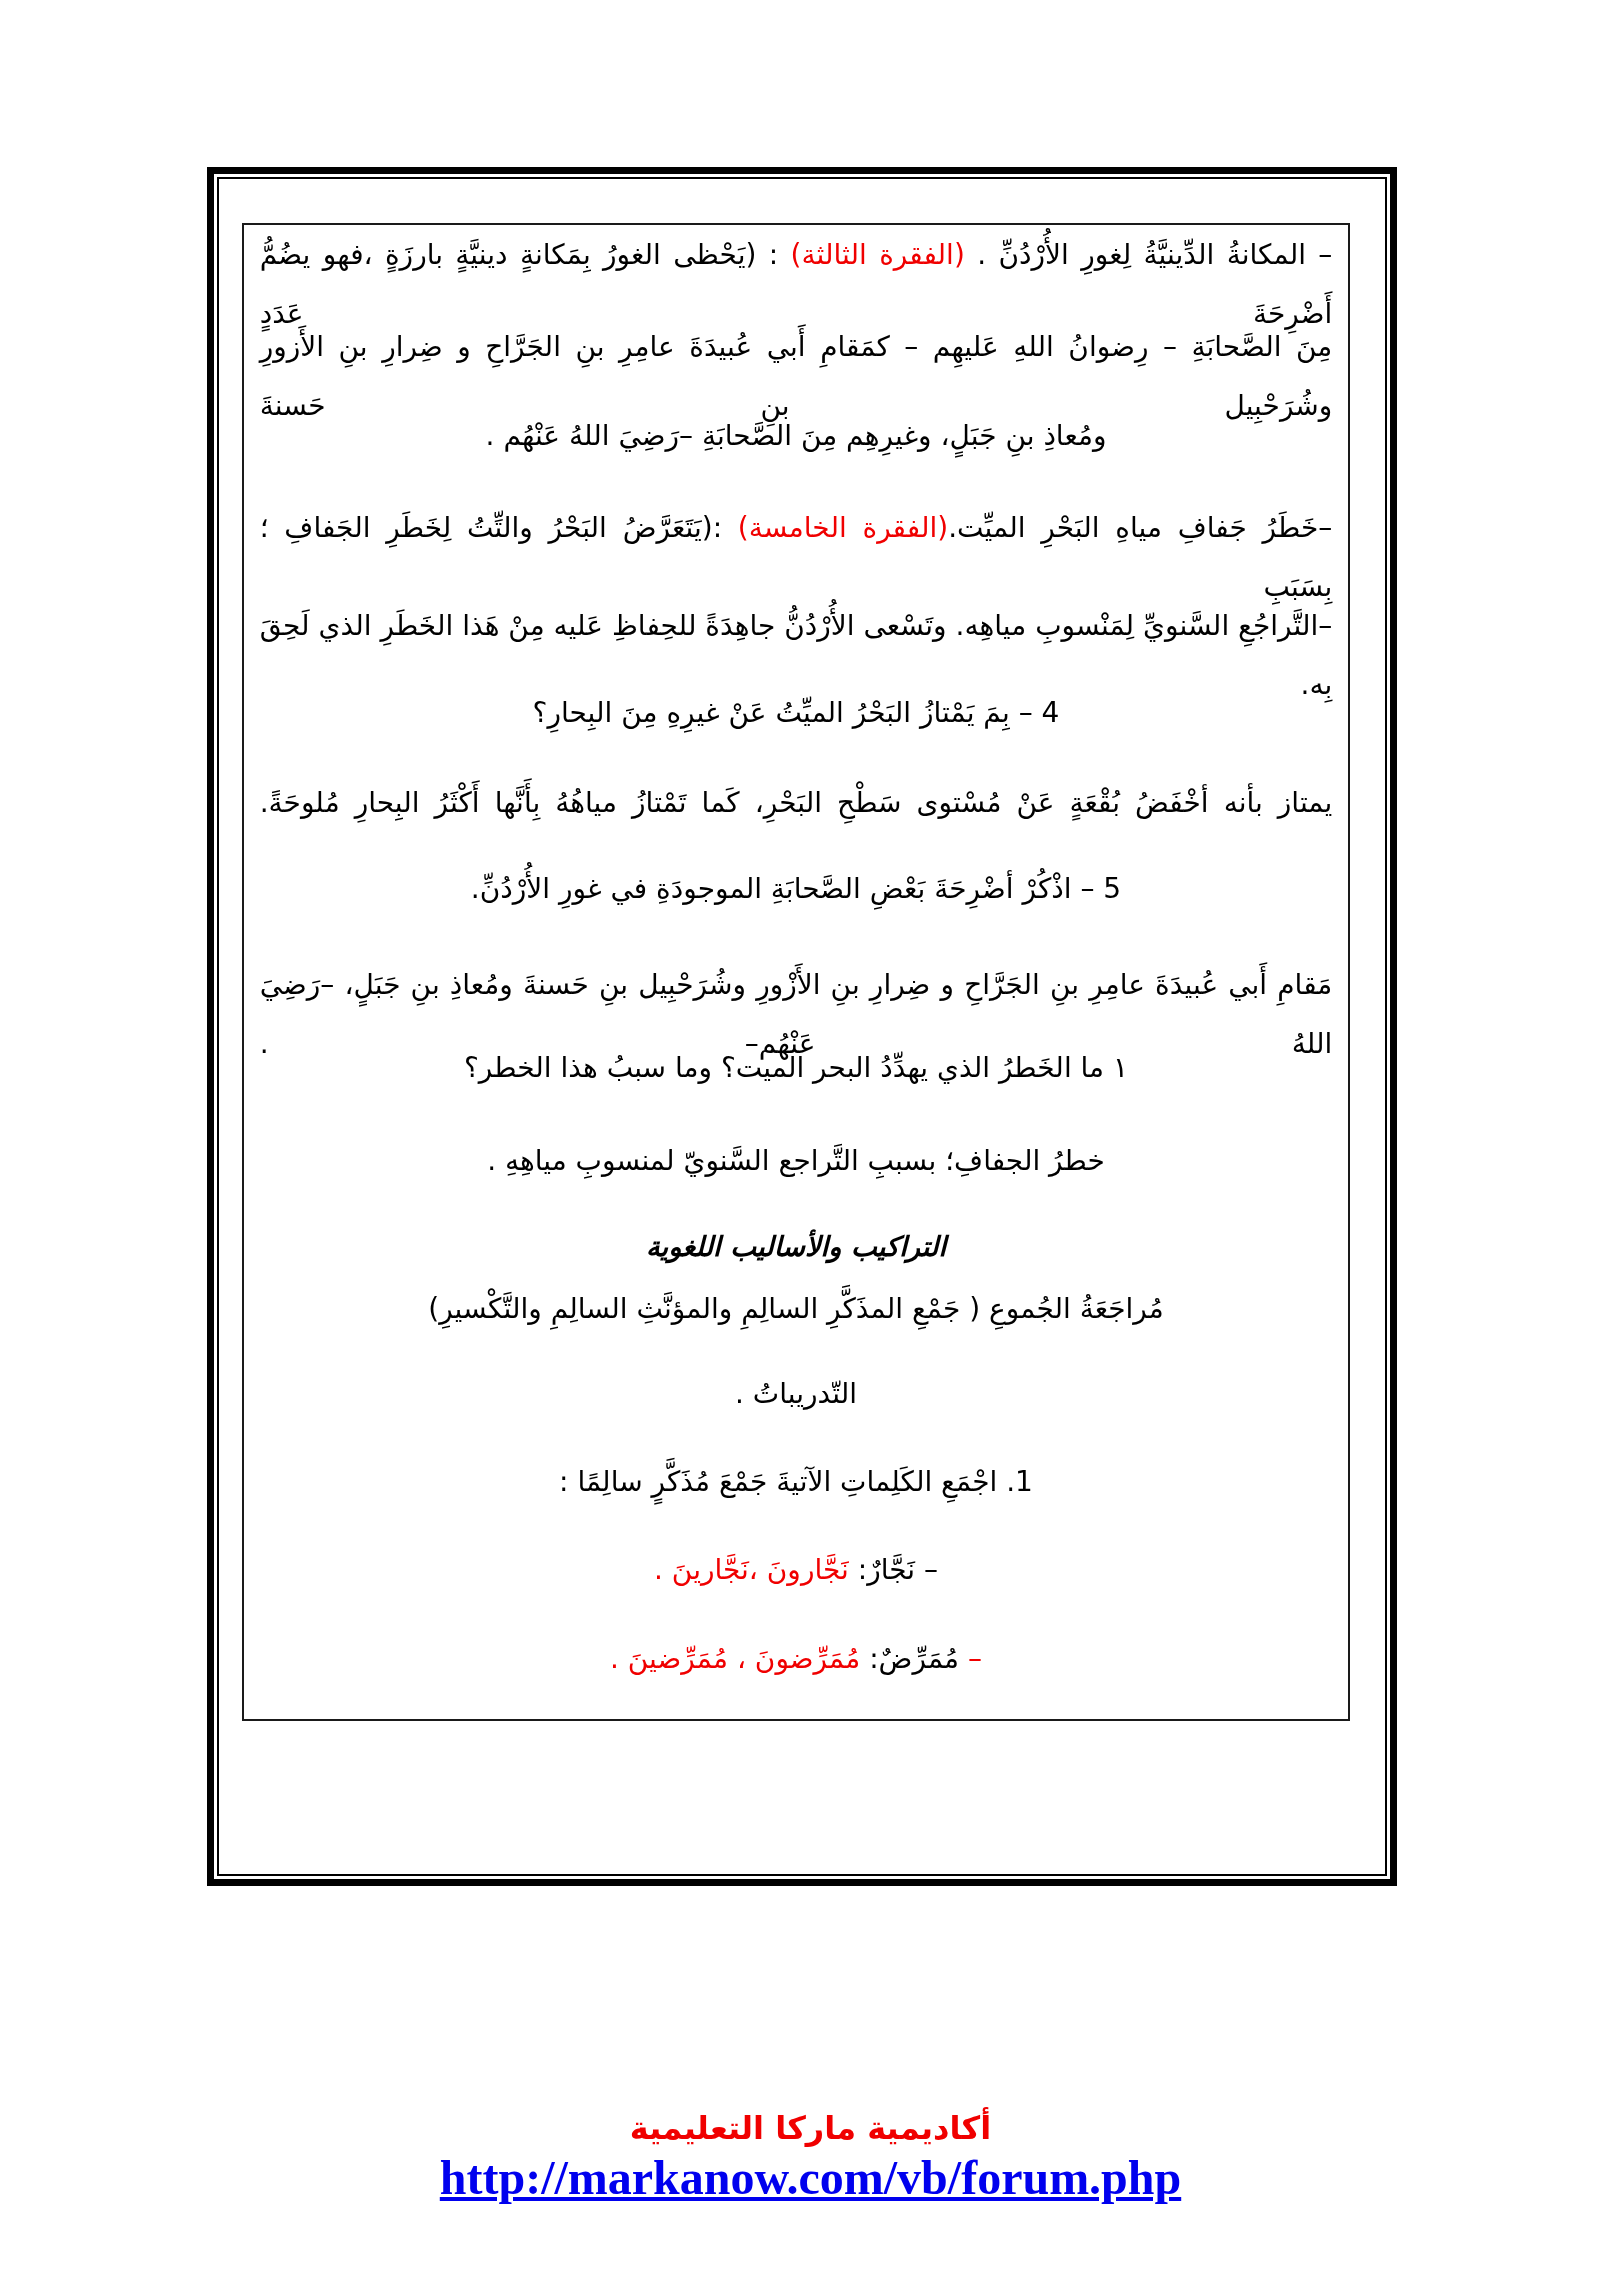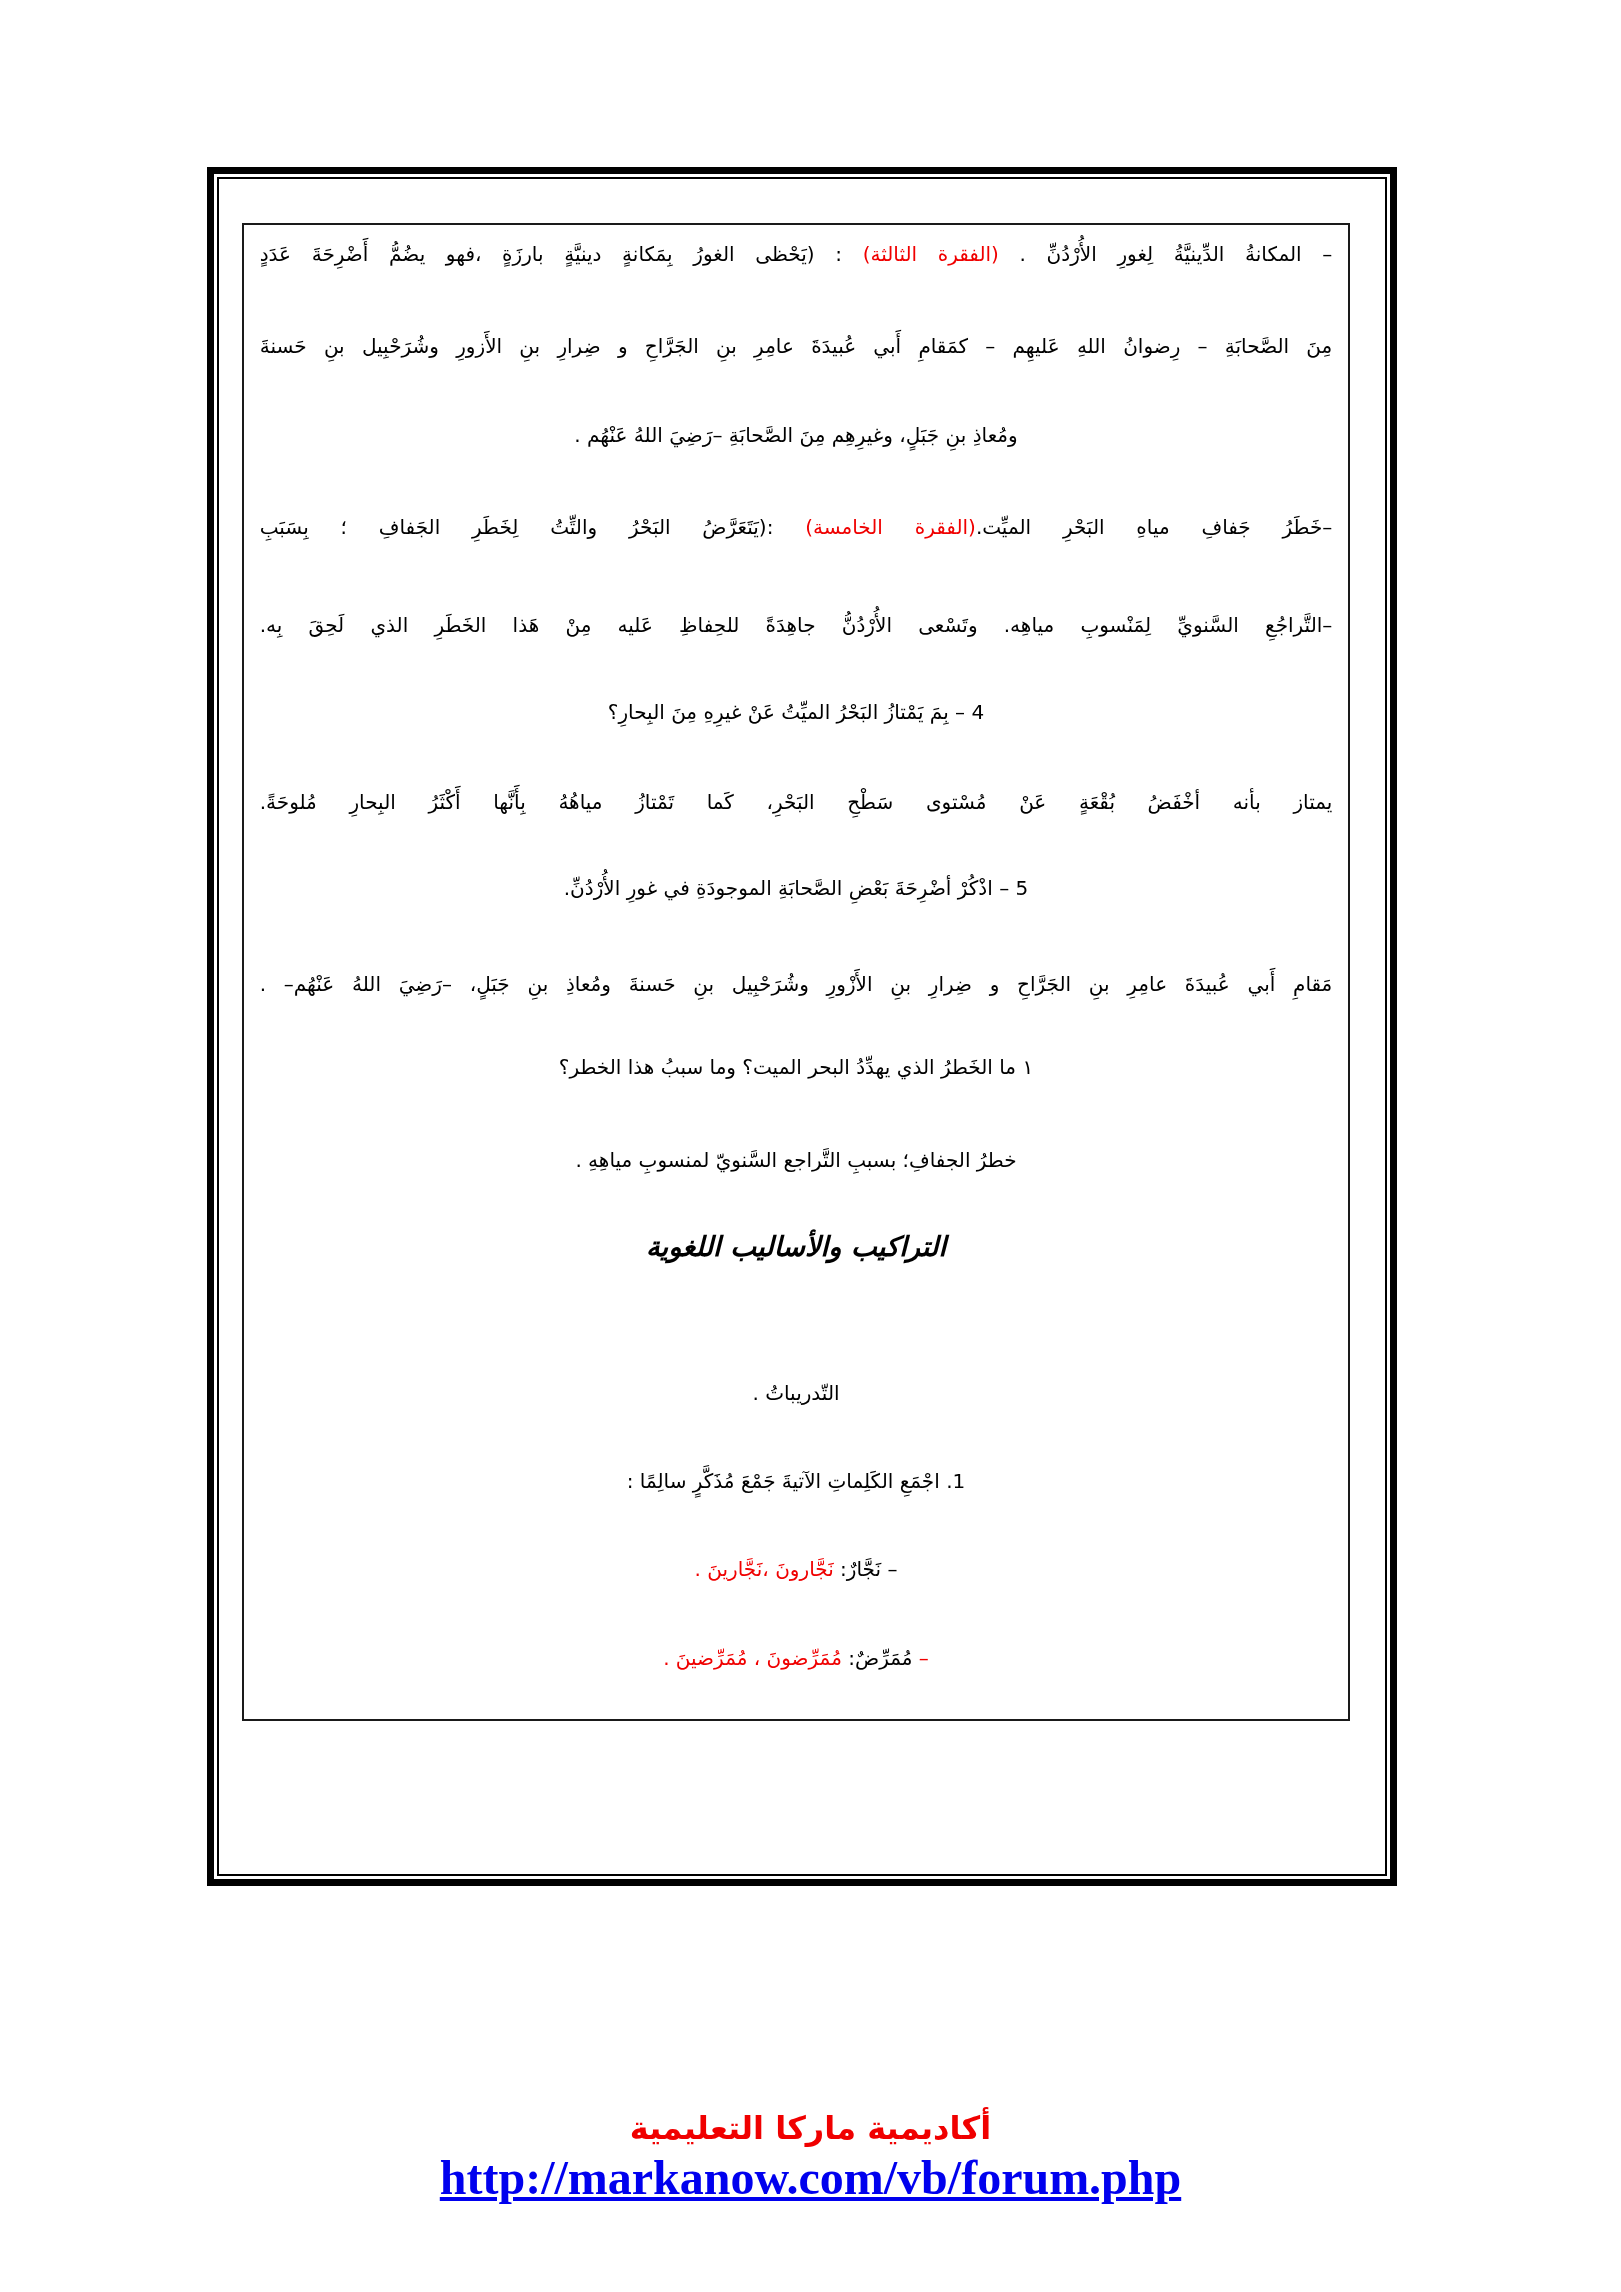--- a/index.html
+++ b/index.html
@@ -29,21 +29,21 @@
     border:2px solid var(--border);
   }
   
   .textbox{
     position:absolute;left:242px;top:223px;width:1108px;height:1498px;
     border:2px solid #1a1a1a;
     overflow:hidden;
   }
   .line{
     position:absolute;left:15.7px;right:15.7px;height:59px;line-height:59px;
-    font-size:20px;
+    font-size:28px;
     white-space:normal;
   }
   .align-center{text-align:center;white-space:nowrap;}
   .align-justify{text-align:justify;text-align-last:justify;text-justify:inter-word;}
   .bold{font-weight:bold;font-size:27.4px;font-style:italic;}
   .seg-black{color:var(--ink);}
   .seg-red{color:var(--red);}
   
   .footer-brand{
     position:absolute;left:0;right:0;top:2105px;height:47px;line-height:47px;
@@ -73,20 +73,21 @@
     <div class="line align-center" style="top:181px"><span class="seg-black">ومُعاذِ بنِ جَبَلٍ، وغيرِهِم مِنَ الصَّحابَةِ –رَضِيَ اللهُ عَنْهُم .</span></div>
     <div class="line align-justify" style="top:273px"><span class="seg-black">–خَطَرُ جَفافِ مياهِ البَحْرِ الميِّت.</span><span class="seg-red">(الفقرة الخامسة)</span><span class="seg-black"> :(يَتَعَرَّضُ البَحْرُ والتِّتُ لِخَطَرِ الجَفافِ ؛ بِسَبَبِ</span></div>
     <div class="line align-justify" style="top:371px"><span class="seg-black">–التَّراجُعِ السَّنويِّ لِمَنْسوبِ مياهِه. وتَسْعى الأُرْدُنُّ جاهِدَةً للحِفاظِ عَليه مِنْ هَذا الخَطَرِ الذي لَحِقَ بِه.</span></div>
     <div class="line align-center" style="top:458px"><span class="seg-black">4 – بِمَ يَمْتازُ البَحْرُ الميِّتُ عَنْ غيرِهِ مِنَ البِحارِ؟</span></div>
     <div class="line align-justify" style="top:548px"><span class="seg-black">يمتاز بأنه أخْفَضُ بُقْعَةٍ عَنْ مُسْتوى سَطْحِ البَحْرِ، كَما تَمْتازُ مياهُهُ بِأَنَّها أَكْثَرُ البِحارِ مُلوحَةً.</span></div>
     <div class="line align-center" style="top:634px"><span class="seg-black">5 – اذْكُرْ أضْرِحَةَ بَعْضِ الصَّحابَةِ الموجودَةِ في غورِ الأُرْدُنِّ.</span></div>
     <div class="line align-justify" style="top:730px"><span class="seg-black">مَقامِ أَبي عُبيدَةَ عامِرِ بنِ الجَرَّاحِ و ضِرارِ بنِ الأَزْورِ وشُرَحْبِيل بنِ حَسنةَ ومُعاذِ بنِ جَبَلٍ، –رَضِيَ اللهُ عَنْهُم– .</span></div>
     <div class="line align-center" style="top:813px"><span class="seg-black">١ ما الخَطرُ الذي يهدِّدُ البحر الميت؟ وما سببُ هذا الخطر؟</span></div>
     <div class="line align-center" style="top:906px"><span class="seg-black">خطرُ الجفافِ؛ بسببِ التَّراجع السَّنويّ لمنسوبِ مياهِهِ .</span></div>
     <div class="line align-center bold" style="top:992px"><span class="seg-black">التراكيب والأساليب اللغوية</span></div>
+    <div class="line align-center" style="top:1054px"><span class="seg-black">مُراجَعَةُ الجُموعِ ( جَمْعِ المذَكَّرِ السالِمِ والمؤنَّثِ السالِمِ والتَّكْسيرِ)</span></div>
     <div class="line align-center" style="top:1139px"><span class="seg-black">التّدريباتُ .</span></div>
     <div class="line align-center" style="top:1227px"><span class="seg-black">1. اجْمَعِ الكَلِماتِ الآتيةَ جَمْعَ مُذَكَّرٍ سالِمًا :</span></div>
     <div class="line align-center" style="top:1315px"><span class="seg-black">– نَجَّارٌ:  </span><span class="seg-red">نَجَّارونَ ،نَجَّارينَ .</span></div>
     <div class="line align-center" style="top:1404px"><span class="seg-red">– </span><span class="seg-black">مُمَرِّضٌ: </span><span class="seg-red">مُمَرِّضونَ ، مُمَرِّضينَ .</span></div>
   </div>
 
   <div class="footer-brand">أكاديمية ماركا التعليمية</div>
   <a class="footer-url" href="#">http://markanow.com/vb/forum.php</a>
 
 </div>

